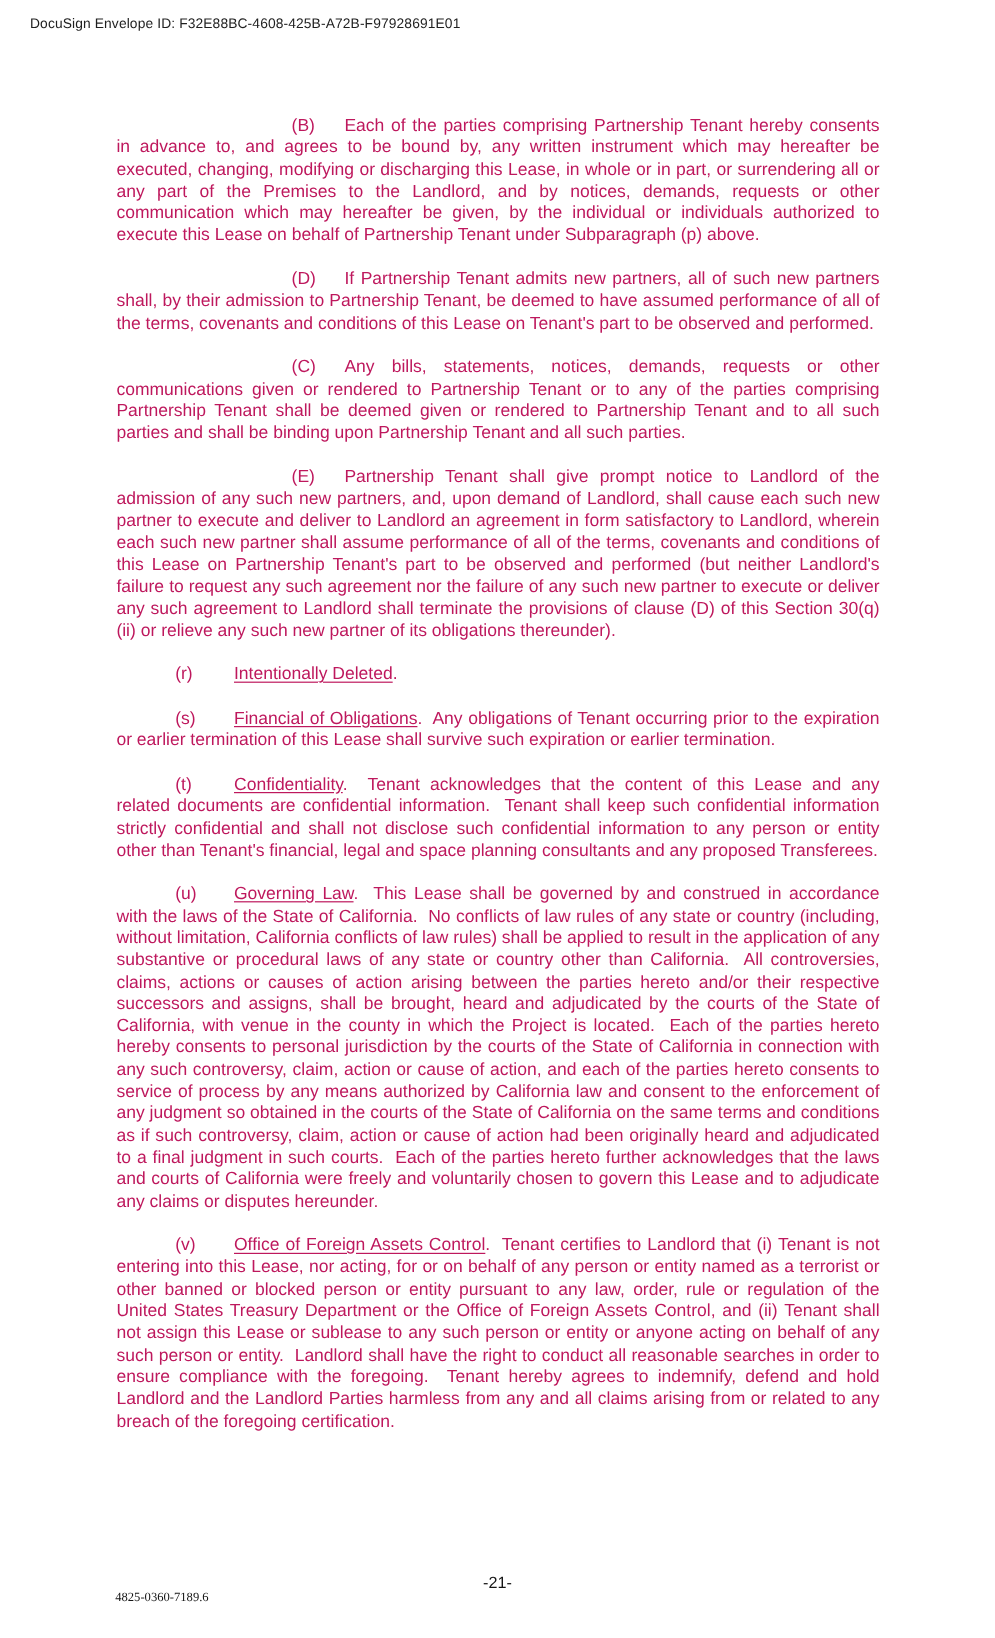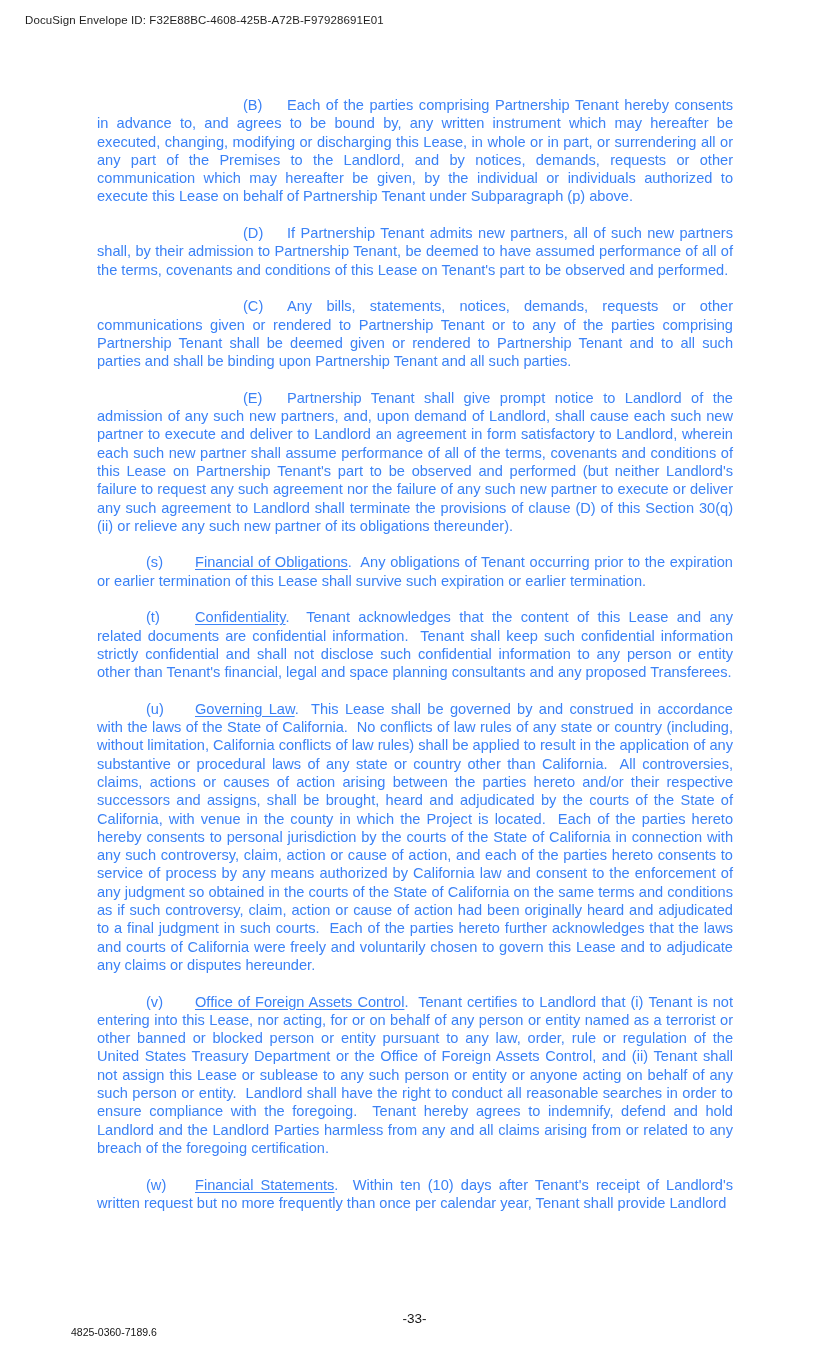--- a/index.html
+++ b/index.html
@@ -31,21 +31,21 @@
     position: absolute;
     left: 97px;
     top: 96px;
     width: 636px;
   }
   p.para {
     margin: 0 0 18.3px 0;
     font-size: 14.6px;
     line-height: 18.3px;
     text-align: justify;
-    color: #3b82f6;
+    color: #be185d;
   }
   p.para:last-child { margin-bottom: 0; }
   .tab {
     display: inline-block;
     vertical-align: baseline;
   }
   .tab-deep {
     margin-left: 146px;
     width: 44px;
   }
@@ -61,53 +61,54 @@
     position: absolute;
     left: 0;
     top: 1311px;
     width: 100%;
     text-align: center;
     font-size: 13.5px;
     color: #151515;
   }
   .footer-doc {
     position: absolute;
-    left: 71px;
+    left: 96px;
     top: 1326px;
     font-size: 10.5px;
     color: #151515;
+    font-family: Liberation Serif, serif;
   }
 </style>
 </head>
 <body>
 
 <div class="page">
 
   <div class="docusign-header">DocuSign Envelope ID: F32E88BC-4608-425B-A72B-F97928691E01</div>
 
   <div class="doc-body">
 
     <p class="para"><span class="tab tab-deep">(B)</span><span>Each of the parties comprising Partnership Tenant hereby consents in advance to, and agrees to be bound by, any written instrument which may hereafter be executed, changing, modifying or discharging this Lease, in whole or in part, or surrendering all or any part of the Premises to the Landlord, and by notices, demands, requests or other communication which may hereafter be given, by the individual or individuals authorized to execute this Lease on behalf of Partnership Tenant under Subparagraph (p) above.</span></p>
 
     <p class="para"><span class="tab tab-deep">(D)</span><span>If Partnership Tenant admits new partners, all of such new partners shall, by their admission to Partnership Tenant, be deemed to have assumed performance of all of the terms, covenants and conditions of this Lease on Tenant's part to be observed and performed.</span></p>
 
     <p class="para"><span class="tab tab-deep">(C)</span><span>Any bills, statements, notices, demands, requests or other communications given or rendered to Partnership Tenant or to any of the parties comprising Partnership Tenant shall be deemed given or rendered to Partnership Tenant and to all such parties and shall be binding upon Partnership Tenant and all such parties.</span></p>
 
     <p class="para"><span class="tab tab-deep">(E)</span><span>Partnership Tenant shall give prompt notice to Landlord of the admission of any such new partners, and, upon demand of Landlord, shall cause each such new partner to execute and deliver to Landlord an agreement in form satisfactory to Landlord, wherein each such new partner shall assume performance of all of the terms, covenants and conditions of this Lease on Partnership Tenant's part to be observed and performed (but neither Landlord's failure to request any such agreement nor the failure of any such new partner to execute or deliver any such agreement to Landlord shall terminate the provisions of clause&nbsp;(D) of this Section&nbsp;30(q)(ii) or relieve any such new partner of its obligations thereunder).</span></p>
 
+    <p class="para"><span class="tab tab-std">(r)</span><span class="heading">Intentionally Deleted</span><span>.</span></p>
 
     <p class="para"><span class="tab tab-std">(s)</span><span class="heading">Financial of Obligations</span><span>.&nbsp; Any obligations of Tenant occurring prior to the expiration or earlier termination of this Lease shall survive such expiration or earlier termination.</span></p>
 
     <p class="para"><span class="tab tab-std">(t)</span><span class="heading">Confidentiality</span><span>.&nbsp; Tenant acknowledges that the content of this Lease and any related documents are confidential information.&nbsp; Tenant shall keep such confidential information strictly confidential and shall not disclose such confidential information to any person or entity other than Tenant's financial, legal and space planning consultants and any proposed Transferees.</span></p>
 
     <p class="para"><span class="tab tab-std">(u)</span><span class="heading">Governing Law</span><span>.&nbsp; This Lease shall be governed by and construed in accordance with the laws of the State of California.&nbsp; No conflicts of law rules of any state or country (including, without limitation, California conflicts of law rules) shall be applied to result in the application of any substantive or procedural laws of any state or country other than California.&nbsp; All controversies, claims, actions or causes of action arising between the parties hereto and/or their respective successors and assigns, shall be brought, heard and adjudicated by the courts of the State of California, with venue in the county in which the Project is located.&nbsp; Each of the parties hereto hereby consents to personal jurisdiction by the courts of the State of California in connection with any such controversy, claim, action or cause of action, and each of the parties hereto consents to service of process by any means authorized by California law and consent to the enforcement of any judgment so obtained in the courts of the State of California on the same terms and conditions as if such controversy, claim, action or cause of action had been originally heard and adjudicated to a final judgment in such courts.&nbsp; Each of the parties hereto further acknowledges that the laws and courts of California were freely and voluntarily chosen to govern this Lease and to adjudicate any claims or disputes hereunder.</span></p>
 
     <p class="para"><span class="tab tab-std">(v)</span><span class="heading">Office of Foreign Assets Control</span><span>.&nbsp; Tenant certifies to Landlord that (i)&nbsp;Tenant is not entering into this Lease, nor acting, for or on behalf of any person or entity named as a terrorist or other banned or blocked person or entity pursuant to any law, order, rule or regulation of the United States Treasury Department or the Office of Foreign Assets Control, and (ii)&nbsp;Tenant shall not assign this Lease or sublease to any such person or entity or anyone acting on behalf of any such person or entity.&nbsp; Landlord shall have the right to conduct all reasonable searches in order to ensure compliance with the foregoing.&nbsp; Tenant hereby agrees to indemnify, defend and hold Landlord and the Landlord Parties harmless from any and all claims arising from or related to any breach of the foregoing certification.</span></p>
 
-    <p class="para"><span class="tab tab-std">(w)</span><span class="heading">Financial Statements</span><span>.&nbsp; Within ten (10) days after Tenant's receipt of Landlord's written request but no more frequently than once per calendar year, Tenant shall provide Landlord</span></p>
 
   </div>
 
-  <div class="footer-page">-33-</div>
+  <div class="footer-page">-21-</div>
 
   <div class="footer-doc">4825-0360-7189.6</div>
 
 </div>
 
 </body></html>

